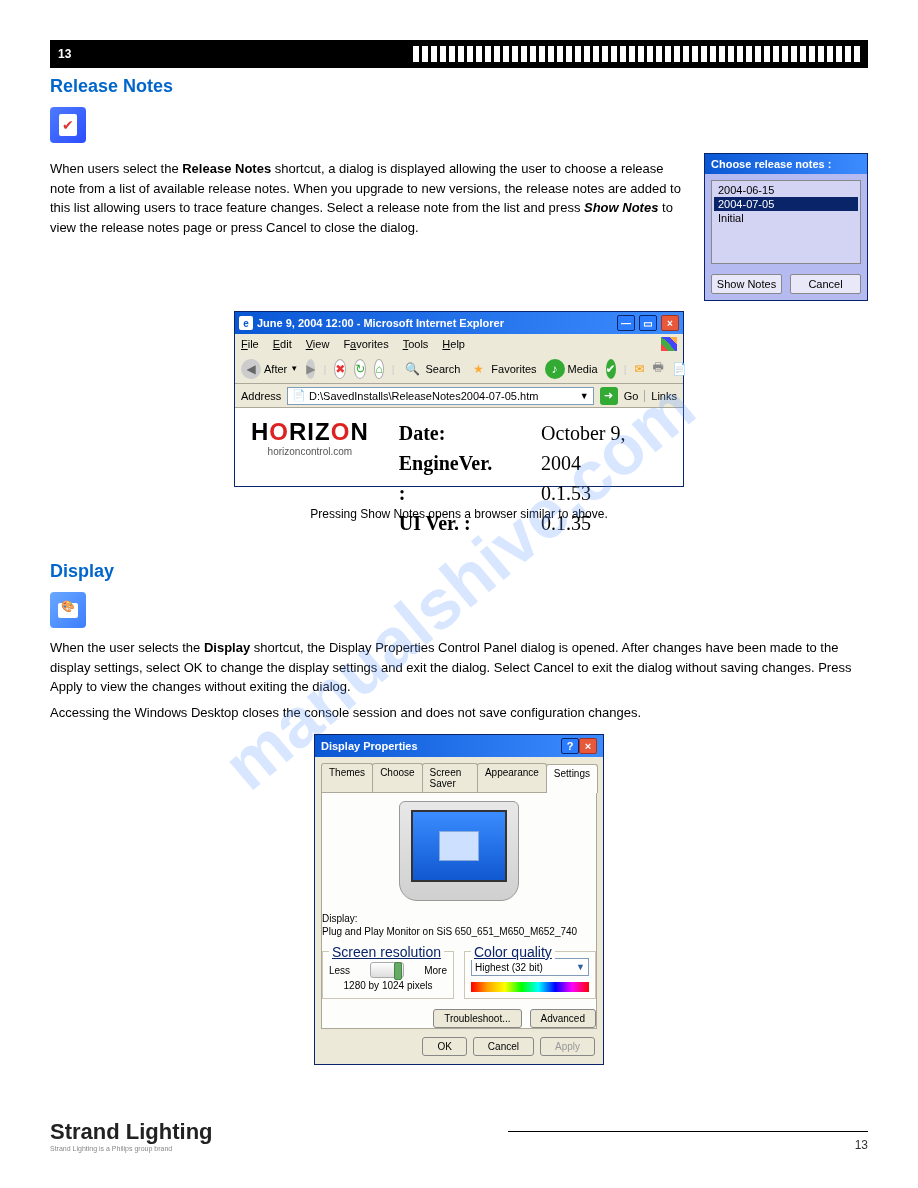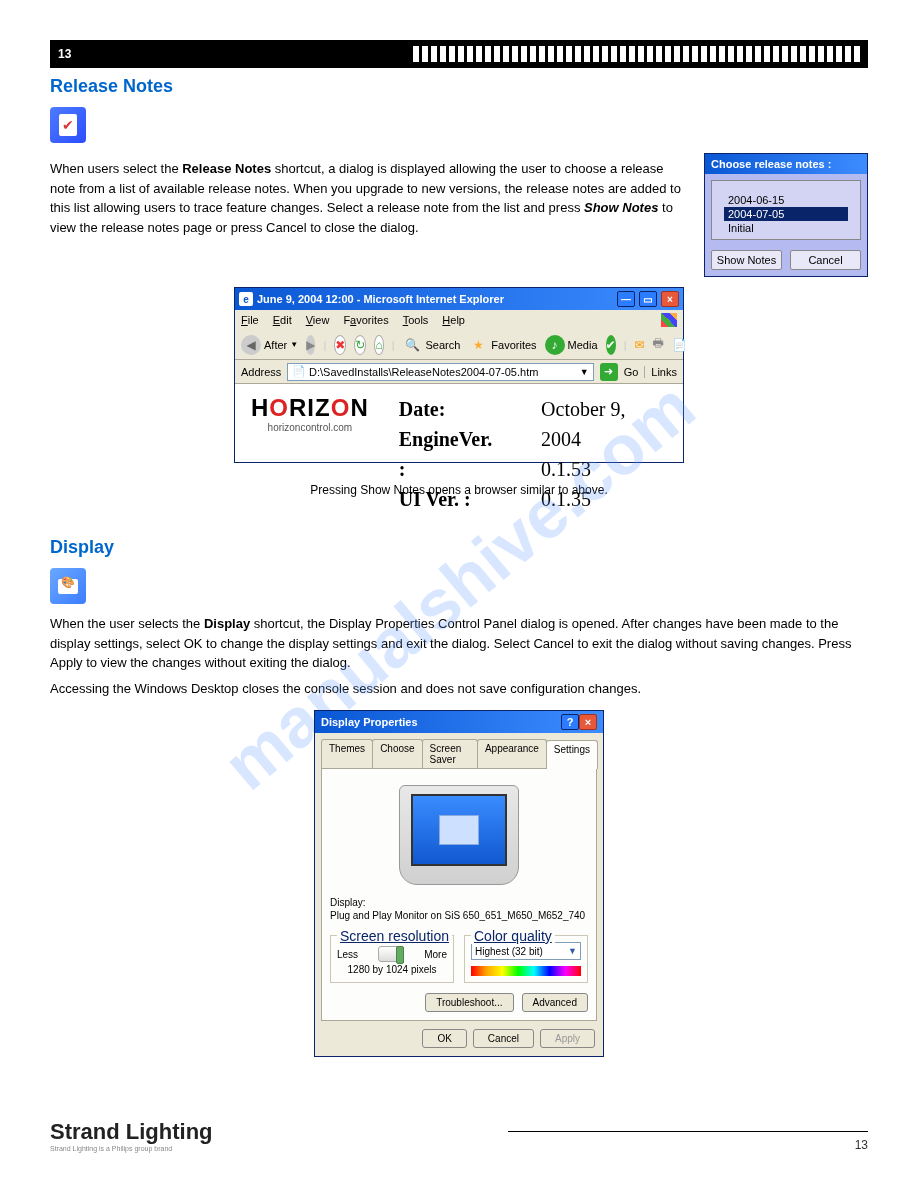--- a/index.html
+++ b/index.html
@@ -36,36 +36,36 @@
   .ie-content .logo-area { font-family: 'Arial Black', Arial; font-weight: 900; letter-spacing: 1px; }
   .ie-content .logo-area .brand { font-size: 24px; display: flex; align-items: flex-end; }
   .ie-content .logo-area .brand .dot { color: #d22; }
   .ie-content .logo-area .sub { font-size: 10px; color: #555; letter-spacing: 0; font-weight: normal; text-align: center; }
   .ie-content .info-cols { display: flex; gap: 40px; font-family: Georgia, serif; font-size: 20px; }
   .ie-content .info-cols .labels div, .ie-content .info-cols .vals div { line-height: 1.5; }
   .ie-content .info-cols .labels { font-weight: bold; }
   .release-dialog { width: 164px; border: 1px solid #0a246a; font-family: Tahoma, sans-serif; font-size: 11px; }
   .release-dialog .rd-title { background: linear-gradient(to right, #0a57d4, #3d8cff); color: #fff; font-weight: bold; height: 20px; display: flex; align-items: center; padding: 0 6px; }
   .release-dialog .rd-body { background: #b5baf0; padding: 6px; }
-  .release-dialog .rd-list { background: #d3d3f4; border: 1px solid #888; height: 60px; padding: 12px; }
+  .release-dialog .rd-list { background: #d3d3f4; border: 1px solid #888; height: 84px; padding: 2px; }
   .release-dialog .rd-list .item { padding: 1px 4px; height: 14px; }
   .release-dialog .rd-list .item.sel { background: #0a246a; color: #fff; }
   .release-dialog .rd-btns { display: flex; justify-content: space-between; gap: 8px; margin-top: 10px; }
   .release-dialog .rd-btns button { flex: 1; background: #e8e8f8; border: 1px solid #888; font-size: 11px; padding: 3px 0; border-radius: 2px; cursor: pointer; }
   .center-note { text-align: center; font-size: 12px; margin: 20px 0 40px; }
   .dp-window { width: 290px; margin: 12px auto; border: 1px solid #0a246a; font-family: Tahoma, sans-serif; font-size: 11px; position: relative; }
   .dp-titlebar { background: linear-gradient(to right, #0a57d4, #3d8cff); height: 22px; display: flex; align-items: center; padding: 0 6px; color: #fff; font-weight: bold; }
   .dp-titlebar .spacer { flex: 1; }
   .dp-titlebar .winbtn { width: 18px; height: 16px; border-radius: 2px; display: flex; align-items: center; justify-content: center; font-size: 11px; font-weight: bold; }
   .dp-titlebar .winbtn.help { background: #2c7cff; color: #fff; border: 1px solid #0a246a; }
   .dp-body { background: #ece9d8; padding: 6px; }
   .dp-tabs { display: flex; font-size: 10px; border-bottom: 1px solid #aca899; }
   .dp-tabs .tab { padding: 3px 7px; background: #ece9d8; border: 1px solid #aca899; border-bottom: none; border-radius: 3px 3px 0 0; margin-right: -1px; }
   .dp-tabs .tab.active { background: #fdfdfb; position: relative; top: 1px; }
-  .dp-panel { background: #fdfdfb; border: 1px solid #aca899; border-top: none; padding: 8px; }
+  .dp-panel { background: #fdfdfb; border: 1px solid #aca899; border-top: none; padding: 0; }
   .dp-monitor-area { display: flex; justify-content: center; padding: 8px 0; }
   .dp-monitor { width: 120px; height: 100px; background: linear-gradient(#e8e8e8, #d0d0d0); border-radius: 6px 6px 18px 18px; display: flex; align-items: flex-start; justify-content: center; padding-top: 8px; border: 1px solid #999; }
   .dp-screen { width: 96px; height: 72px; background: linear-gradient(#3a8cff, #1058d0); border: 2px solid #333; display: flex; align-items: center; justify-content: center; }
   .dp-screen-inner { width: 40px; height: 30px; background: #cde0ff; border: 1px solid #88aadd; }
   .dp-display-label { font-size: 10px; margin: 4px 0 2px; }
   .dp-display-desc { font-size: 10px; margin-bottom: 8px; }
   .dp-group-row { display: flex; gap: 10px; }
   .dp-group { border: 1px solid #cdc7b8; padding: 6px; flex: 1; position: relative; margin-top: 6px; }
   .dp-group .glabel { position: absolute; top: -8px; left: 6px; background: #fdfdfb; padding: 0 3px; font-size: 14px; color: #0a246a; text-decoration: underline; }
   .dp-group .slider-row { display: flex; align-items: center; gap: 20px; font-size: 10px; margin: 4px 0 2px; }

